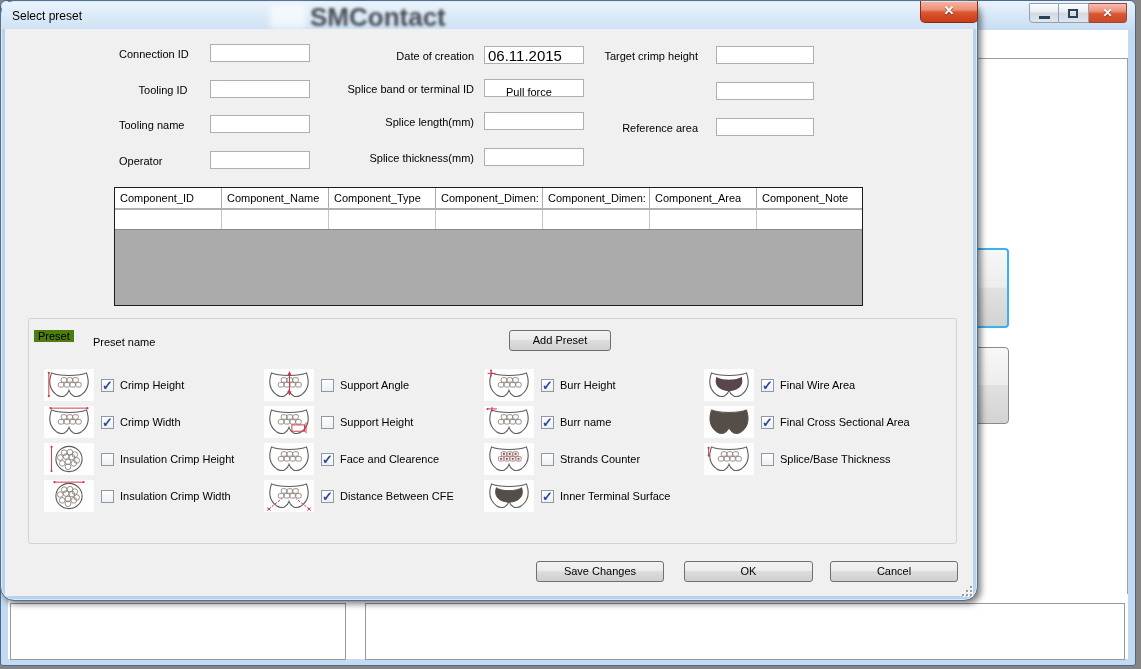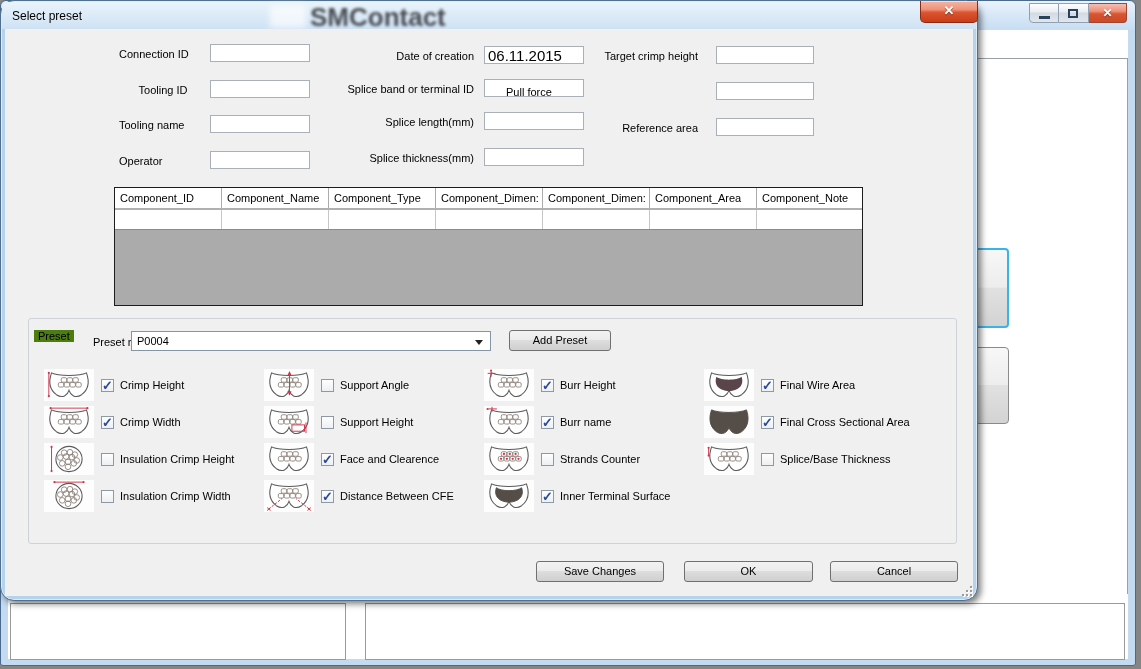--- a/index.html
+++ b/index.html
@@ -183,24 +183,20 @@
         <div class="td"></div>
         <div class="td"></div>
         <div class="td"></div>
         <div class="td"></div>
       </div>
   </div>
 
   <div class="groupbox"></div>
   <span class="group-label">Preset</span>
   <span class="flabel" style="left:48px; top:334px;margin-left:44px;">Preset name</span>
-  <div class="combo">
-    <span class="combo-text">P0004</span>
-    <span class="combo-arrow"></span>
-  </div>
   <div class="btn" style="left:508px; top:329px; width:102px;">Add Preset</div>
 
   <div id="meas-mount">
       <div class="meas" style="left: 43px; top: 368px;">
         <span class="mi">
           <svg viewBox="0 0 48 33" xmlns="http://www.w3.org/2000/svg">
             <path class="o" d="M6 4 C13 7.5 35 7.5 42 4 C44.5 11 45 20.5 37 26.5 C30.5 30.8 25.6 27 24 22 C22.4 27 17.5 30.8 11 26.5 C3 20.5 3.5 11 6 4 Z"></path>
             <g class="s">
               <rect x="16" y="9" width="5.6" height="4.6" rx="1.4"></rect>
               <rect x="22" y="9" width="5.6" height="4.6" rx="1.4"></rect>

